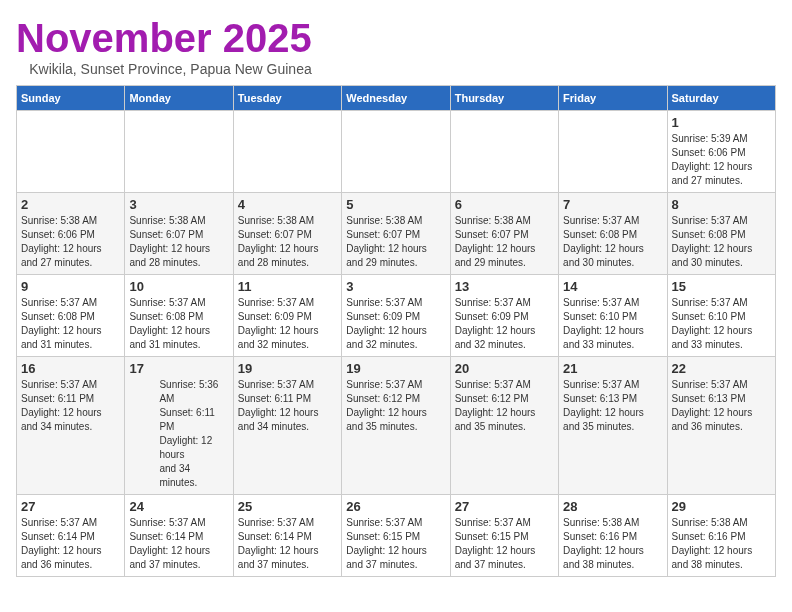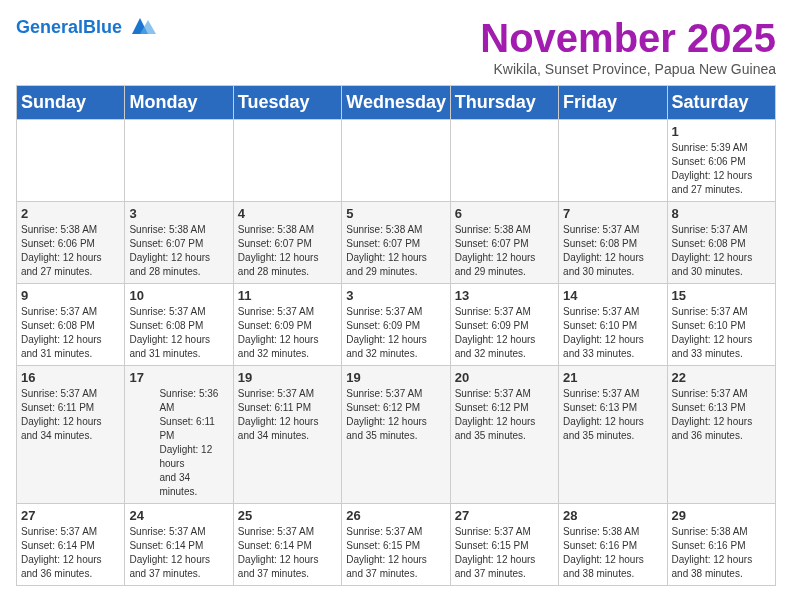--- a/index.html
+++ b/index.html
@@ -43,21 +43,21 @@
       color: #555;
     }
     table {
       width: 100%;
       border-collapse: collapse;
       table-layout: fixed;
     }
     thead tr th {
       background-color: #2a6bbf;
       color: #fff;
-      font-size: 18px;
+      font-size: 11px;
       font-weight: bold;
       padding: 6px 4px;
       text-align: left;
       border: 1px solid #ccc;
     }
     tbody tr td {
       border: 1px solid #ccc;
       vertical-align: top;
       padding: 4px;
       font-size: 10px;
@@ -86,29 +86,20 @@
       background: #f5f5f5;
     }
     td.empty-cell {
       background: #f0f0f0;
     }
   </style>
 </head>
 <body>
 
 <div class="header-area">
-  <div class="logo">
-    <div style="display:flex;align-items:center;">
-      <span class="logo-text"><span>General</span><span style="color:#1a75cf;">Blue</span></span>
-      <svg width="36" height="22" viewBox="0 0 36 22">
-        <polygon points="10,18 18,2 26,18" fill="#1a75cf"></polygon>
-        <polygon points="18,18 26,4 34,18" fill="#5aaae8" opacity="0.7"></polygon>
-      </svg>
-    </div>
-  </div>
   <div class="title-area">
     <div class="month-title">November 2025</div>
     <div class="location-title">Kwikila, Sunset Province, Papua New Guinea</div>
   </div>
 </div>
 
 <table>
   <thead>
     <tr>
     <th>Sunday</th>

